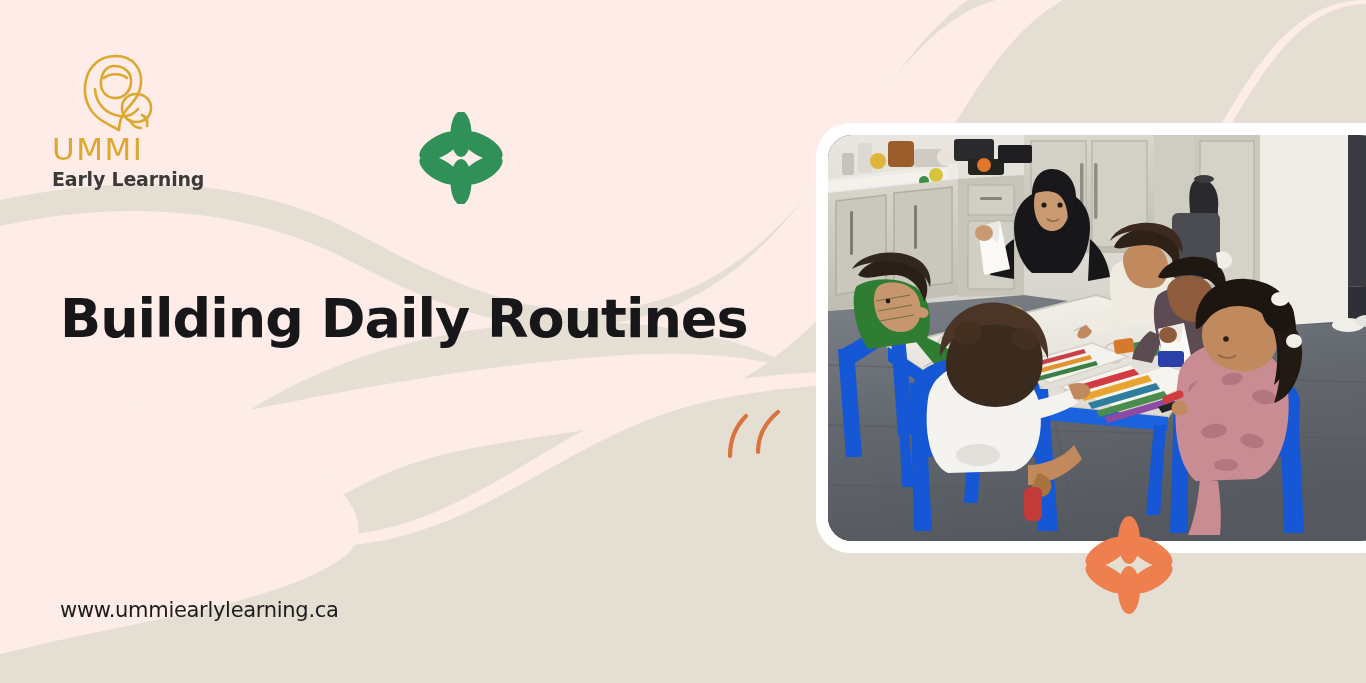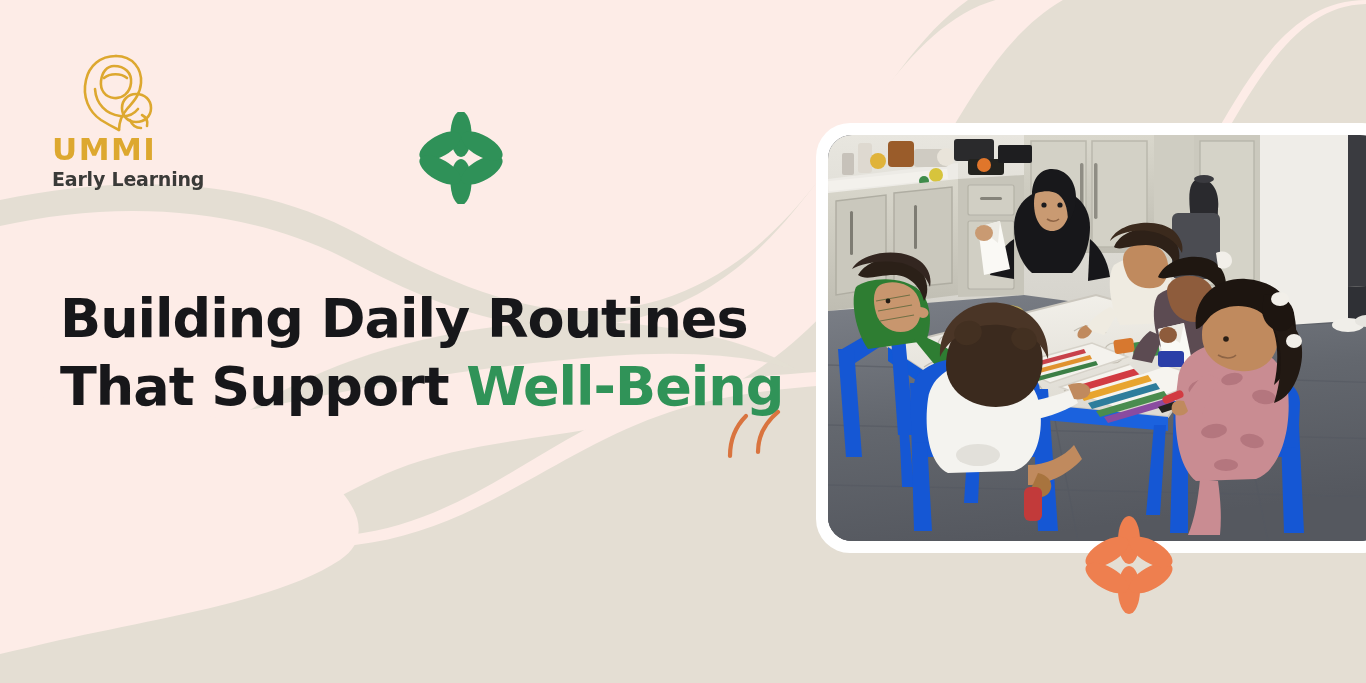--- a/index.html
+++ b/index.html
@@ -45,21 +45,21 @@
   #logo-wordmark {
     position: absolute;
     left: 0px;
     top: 82px;
     width: 170px;
     text-align: left;
   }
   .logo-ummi {
     display: block;
     font-family: "DejaVu Sans", sans-serif;
-    font-weight: bold;
+    font-weight: normal;
     font-size: 31px;
     letter-spacing: 1.5px;
     color: #DDA82F;
     line-height: 1.0;
   }
   .logo-sub {
     display: block;
     font-family: "DejaVu Sans", sans-serif;
     font-weight: bold;
     font-size: 19px;
@@ -495,26 +495,24 @@
       <ellipse cx="46" cy="74" rx="11" ry="24"></ellipse>
       <ellipse cx="24" cy="36" rx="11" ry="24" transform="rotate(60 24 36)"></ellipse>
       <ellipse cx="68" cy="62" rx="11" ry="24" transform="rotate(60 68 62)"></ellipse>
       <ellipse cx="24" cy="62" rx="11" ry="24" transform="rotate(-60 24 62)"></ellipse>
       <ellipse cx="68" cy="36" rx="11" ry="24" transform="rotate(-60 68 36)"></ellipse>
     </g>
   </svg>
 
   <div id="headline">
     <div class="headline-line">Building Daily Routines</div>
-    <div class="headline-line">
-      <span>That Support </span><span class="hl-accent">Well-Being</span>
-    </div>
   </div>
 
   <svg id="accent-strokes" viewBox="0 0 80 56">
     <g stroke="#D9743F" stroke-width="4.2" fill="none" stroke-linecap="round">
       <path d="M16,52 C 16,36 22,22 32,12"></path>
       <path d="M44,48 C 44,32 52,18 64,8"></path>
     </g>
   </svg>
 
+  <div id="url-text">www.ummiearlylearning.ca</div>
 
 </div>
 
 </body></html>

